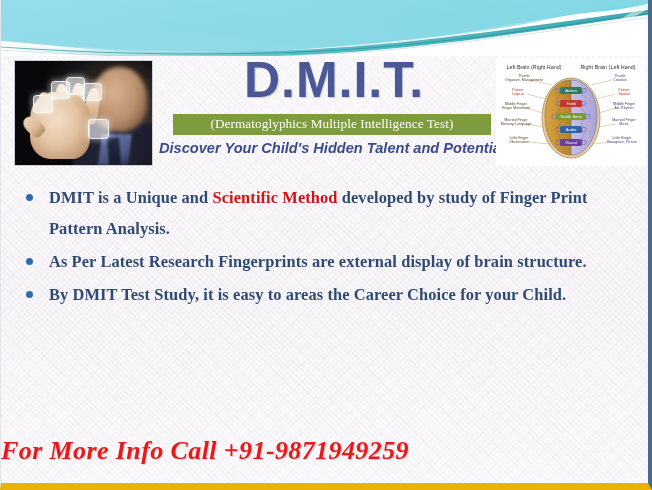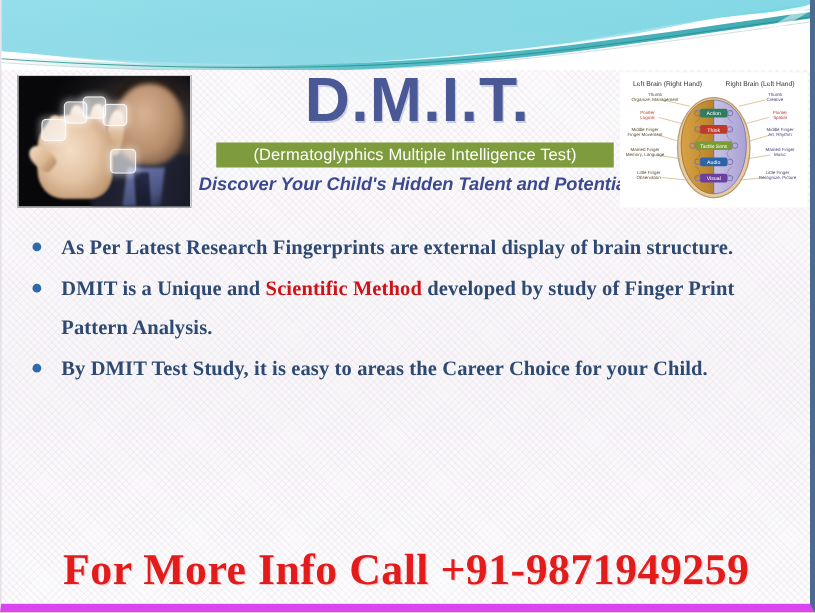--- a/index.html
+++ b/index.html
@@ -12,24 +12,24 @@
     height: 490px;
     overflow: hidden;
     font-family: "Liberation Serif", serif;
   }
 
   #slide {
     position: relative;
     width: 652px;
     height: 490px;
     box-sizing: border-box;
-    background: #bef264;
+    background: #e5e5e5;
     overflow: hidden;
     border-right: 4px solid #4a6a8f;
-    border-bottom: 7px solid #d946ef;
+    border-bottom: 7px solid #eab308;
     border-left: 1px solid #e6e4ea;
   }
 
   
   #texture {
     position: absolute;
     inset: 0;
     background-image:
       repeating-linear-gradient(45deg, rgba(210,196,212,.16) 0 1px, rgba(255,255,255,0) 1px 4px),
       repeating-linear-gradient(-45deg, rgba(210,196,212,.12) 0 1px, rgba(255,255,255,0) 1px 4px),
@@ -145,21 +145,21 @@
     color: #4a5996;
     line-height: 1.06;
     text-shadow: 1px 1px 0 rgba(120,130,180,.35);
   }
   #green-banner {
     position: absolute;
     left: 172px; top: 62px;
     width: 318px;
     background: #7e9b3d;
     color: #ffffff;
-    font-family: Liberation Sans, sans-serif;
+    font-family: Liberation Serif, serif;
     font-size: 13.2px;
     text-align: center;
     padding: 2px 0 3px;
     letter-spacing: .1px;
   }
   #tagline {
     position: absolute;
     left: 150px; top: 88px;
     width: 362px;
     text-align: center;
@@ -204,24 +204,24 @@
     border-radius: 50%;
     background: #2f6aa8;
   }
   .hl-red { color: #cf1418; }
 
   
   #cta {
     position: absolute;
     left: 0; top: 436px;
     width: 648px;
-    text-align: center;
     font-family: "Liberation Serif", serif;
     font-weight: bold;
-    font-size: 35px;
+    font-style: italic;
+    font-size: 26px;
     color: #e31b1b;
     letter-spacing: .4px;
     text-shadow: 1px 1px 0 rgba(200,60,60,.22);
   }
 </style>
 </head>
 <body>
 
 <div id="slide">
   <div id="texture"></div>
@@ -366,25 +366,25 @@
           <text x="126" y="81">Little Finger</text>
           <text x="126" y="85">Recognize, Picture</text>
         </g>
       </svg>
     </div>
   </div>
 
   <div id="bullets">
 
     <div class="bullet">
+      <span class="dot"></span><span>DMIT is a Unique and </span><span class="hl-red">Scientific Method</span><span> developed by study of Finger Print Pattern Analysis.</span>
+    </div>
+
+    <div class="bullet">
       <span class="dot"></span><span>As Per Latest Research Fingerprints are external display of brain structure.</span>
-    </div>
-
-    <div class="bullet">
-      <span class="dot"></span><span>DMIT is a Unique and </span><span class="hl-red">Scientific Method</span><span> developed by study of Finger Print Pattern Analysis.</span>
     </div>
 
 
     <div class="bullet">
       <span class="dot"></span><span>By DMIT Test Study, it  is easy to areas the Career Choice for your Child.</span>
     </div>
   </div>
 
   <div id="cta">For More Info Call +91-9871949259</div>
 

